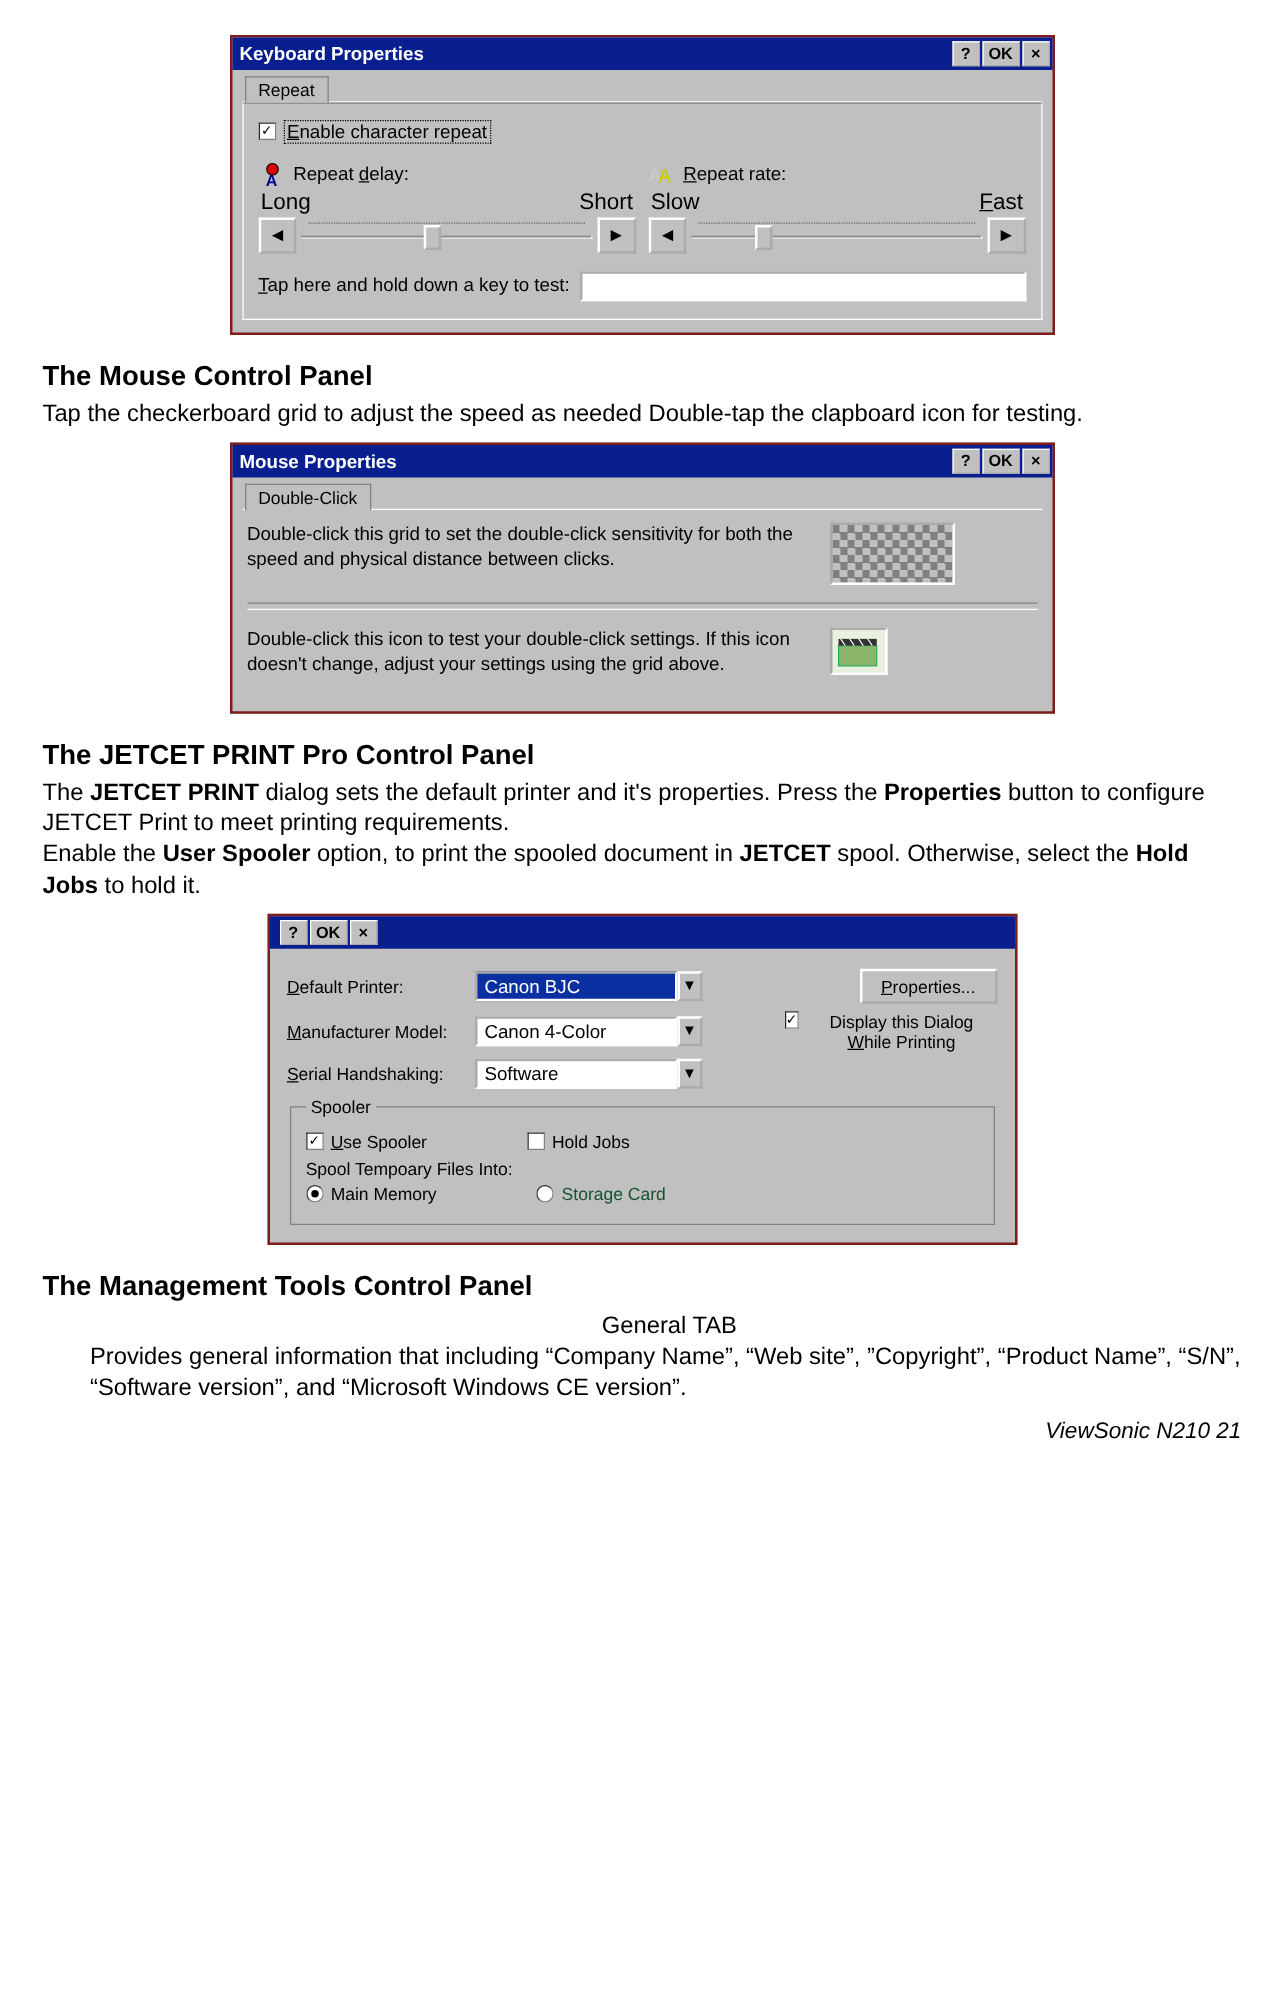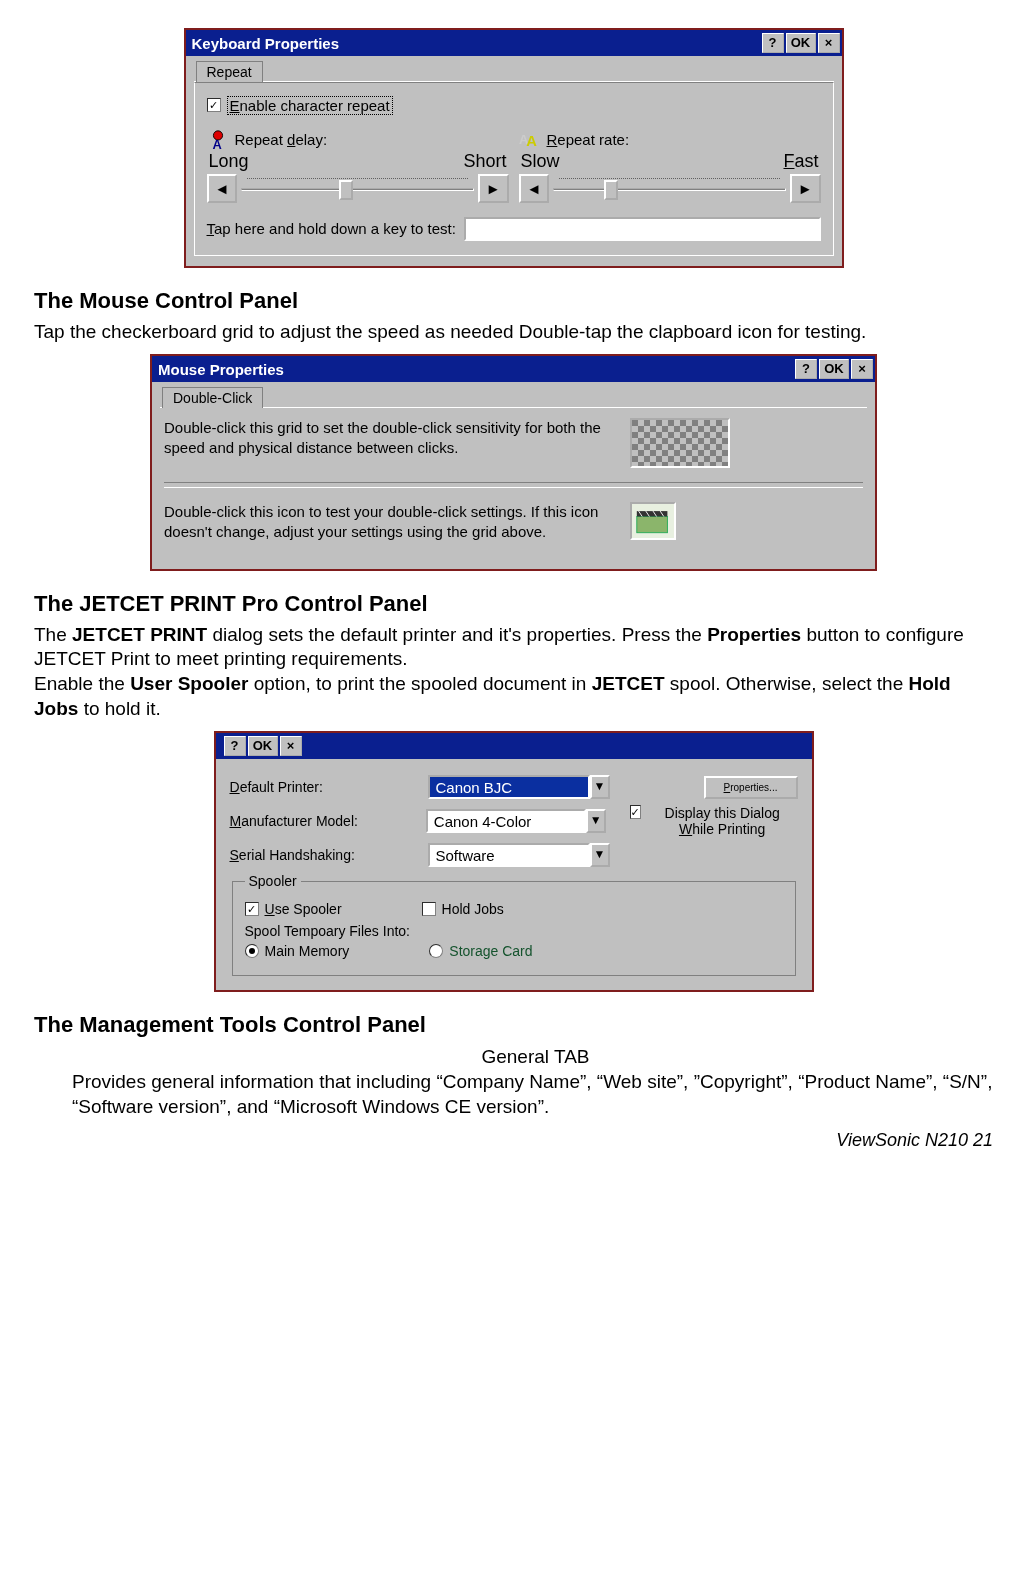--- a/index.html
+++ b/index.html
@@ -64,55 +64,55 @@
   .tab-panel.nobord { border:none; padding:10px 4px; }
 
   
   .chk { display:inline-flex; align-items:center; gap:6px; }
   .chk .box { width:14px; height:14px; background:#fff; border:1px inset #808080; text-align:center; font-size:11px; line-height:12px; }
   .radio { display:inline-flex; align-items:center; gap:6px; }
   .radio .circ { width:14px; height:14px; border-radius:50%; border:1px inset #808080; background:#fff; position:relative; }
   .radio .circ.sel::after { content:""; position:absolute; width:6px; height:6px; border-radius:50%; background:#000; top:3px; left:3px; }
   .btn3d { background:#c0c0c0; border:2px outset #fff; padding:4px 6px; display:inline-block; min-width:26px; text-align:center; }
   .field { background:#fff; border:2px inset #fff; padding:2px 6px; height:24px; }
-  .combo { display:flex; align-items:stretch;margin-left:48px; }
+  .combo { display:flex; align-items:stretch; }
   .combo .field { flex:1; }
   .combo .drop { width:20px; background:#c0c0c0; border:2px outset #fff; text-align:center; font-size:12px; line-height:18px; }
   .under { text-decoration:underline; }
 
   
   .kb-dlg { width:660px; }
   .kb-flex { display:flex; gap:10px; margin-top:14px; }
   .kb-col { flex:1; }
   .kb-row1 { display:flex; align-items:center; gap:6px; }
   .kb-rowlbl { display:flex; justify-content:space-between; font-size:18px; padding:0 2px; }
   .slider { display:flex; align-items:center; gap:4px; margin-top:2px; }
   .track { flex:1; height:20px; position:relative; }
   .ticks { position:absolute; top:0; left:6px; right:6px; height:8px; border-top:1px dotted #606060; }
   .bar  { position:absolute; top:10px; left:0; right:0; height:3px; background:#808080; border:1px inset #fff; }
   .thumb { position:absolute; top:2px; width:14px; height:20px; background:#c0c0c0; border:2px outset #fff; }
   .kb-test { margin-top:14px; display:flex; align-items:center; gap:8px; }
   .kb-test .field { flex:1; }
   .icon16 { width:22px; height:22px; display:inline-block; }
 
   
-  .ms-dlg { width:727px; }
+  .ms-dlg { width:660px; }
   .ms-body { padding:10px 14px 16px 28px; }
   .ms-text { display:flex; gap:26px; align-items:flex-start; font-size:15px; line-height:1.35; }
   .ms-text .txt { flex:1; max-width:440px; }
   .ms-grid { width:100px; height:50px; border:2px inset #fff; background:repeating-conic-gradient(#c0c0c0 0 25%, #808080 0 50%) 0 0/12px 12px; }
   .ms-clap { width:46px; height:38px; border:2px inset #fff; background:#e8f0e0; display:flex; align-items:center; justify-content:center; }
   .ms-hr { height:6px; border-top:1px solid #808080; border-bottom:1px solid #fff; margin:14px 0; }
 
   
   .jc-dlg { width:600px; }
   .jc-row { display:flex; align-items:center; gap:12px; margin:6px 0; }
   .jc-row .lbl { width:138px; font-size:14px; }
   .jc-row .combo { width:182px; }
-  .jc-prop { width:94px; font-size:10px; }
+  .jc-prop { width:110px; font-size:14px; }
   .jc-right { width:170px; font-size:14px; text-align:center; display:flex; align-items:center; gap:6px; }
   fieldset.spool { border:1px solid #808080; padding:8px 12px 12px 12px; margin-top:6px; font-size:14px; }
   fieldset.spool legend { font-size:14px; padding:0 4px; }
   .spool-row { display:flex; align-items:center; gap:80px; margin:4px 0; }
   .grey { color:#14532d; }
 </style>
 </head>
 <body>
 
 <div class="dlg kb-dlg">

